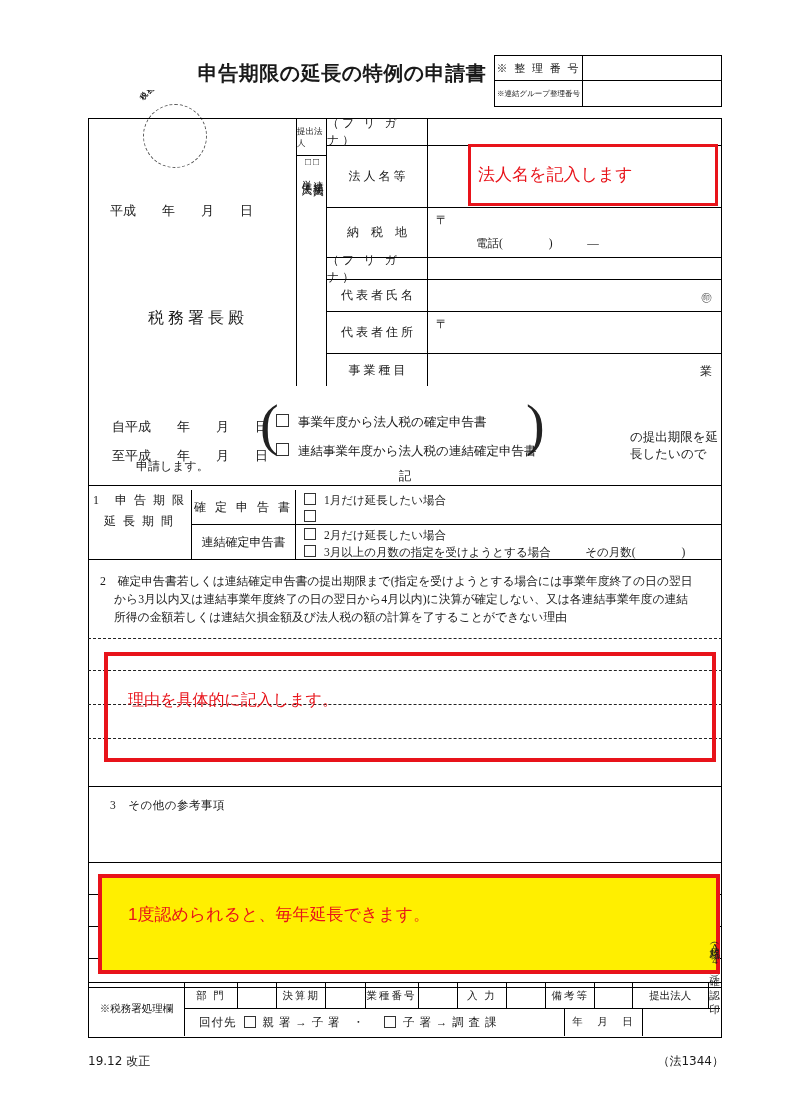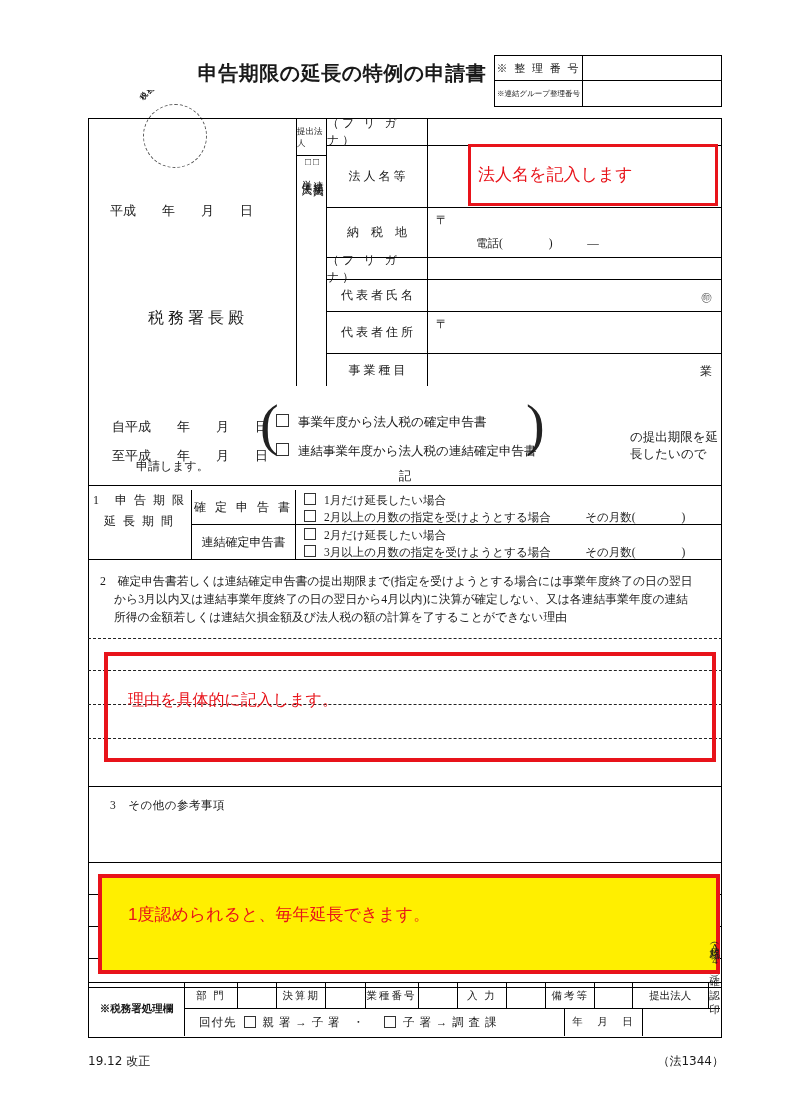--- a/index.html
+++ b/index.html
@@ -227,21 +227,20 @@
   }
 
   
   #proc { left: 88px; top: 982px; width: 634px; height: 56px;
     border: 1.7px solid #000; box-sizing: border-box; }
   #proc .pcap {
     position:absolute; left:0; top:0; width: 96px; height: 52.6px;
     border-right: 1px solid #000; box-sizing:border-box;
     display:flex; align-items:center; justify-content:center;
     font-size: 10.5px;
-    font-weight: bold;
   }
   #proc .prow1 {
     position:absolute; left: 96px; top: 0; width: 534.6px; height: 26px;
     border-bottom: 1px solid #000; box-sizing:border-box; display:flex;
   }
   #proc .prow2 {
     position:absolute; left: 96px; top: 26px; width: 534.6px; height: 26.6px;
     box-sizing:border-box; display:flex;
   }
   #proc .pc {
@@ -396,21 +395,21 @@
     <div class="s1-label jp">
       <span class="l1"><span>1</span>　<span>申 告 期 限</span></span>
       <span class="l2">延 長 期 間</span>
     </div>
 
     <div class="s1-kind k1 jp">確 定 申 告 書</div>
     <div class="s1-kind k2 jp">連結確定申告書</div>
 
     <div class="s1-opts o1 jp">
       <div><span class="cb"></span><span>1月だけ延長したい場合</span></div>
-      <div><span class="cb"></span><span>2月以上の月数の指定を受けようとする場合　　　その月数(　　　　)</span></div>
+      <div><span class="cb"></span></div>
     </div>
     <div class="s1-opts o2 jp">
       <div><span class="cb"></span><span>2月だけ延長したい場合</span></div>
       <div><span class="cb"></span><span>3月以上の月数の指定を受けようとする場合　　　その月数(　　　　)</span></div>
     </div>
   </div>
 
   <div class="abs jp" id="sec2-text">
     <span class="ln"><span>2</span>　<span>確定申告書若しくは連結確定申告書の提出期限まで(指定を受けようとする場合には事業年度終了の日の翌日</span></span>
     <span class="ln" style="padding-left:14px;">から3月以内又は連結事業年度終了の日の翌日から4月以内)に決算が確定しない、又は各連結事業年度の連結</span>

